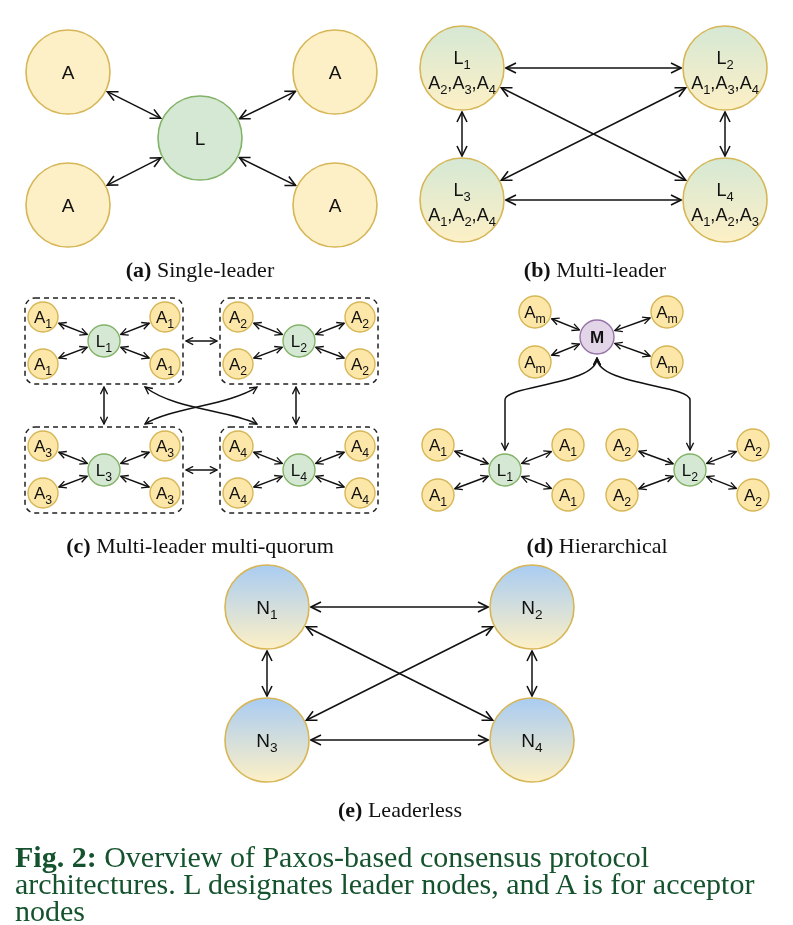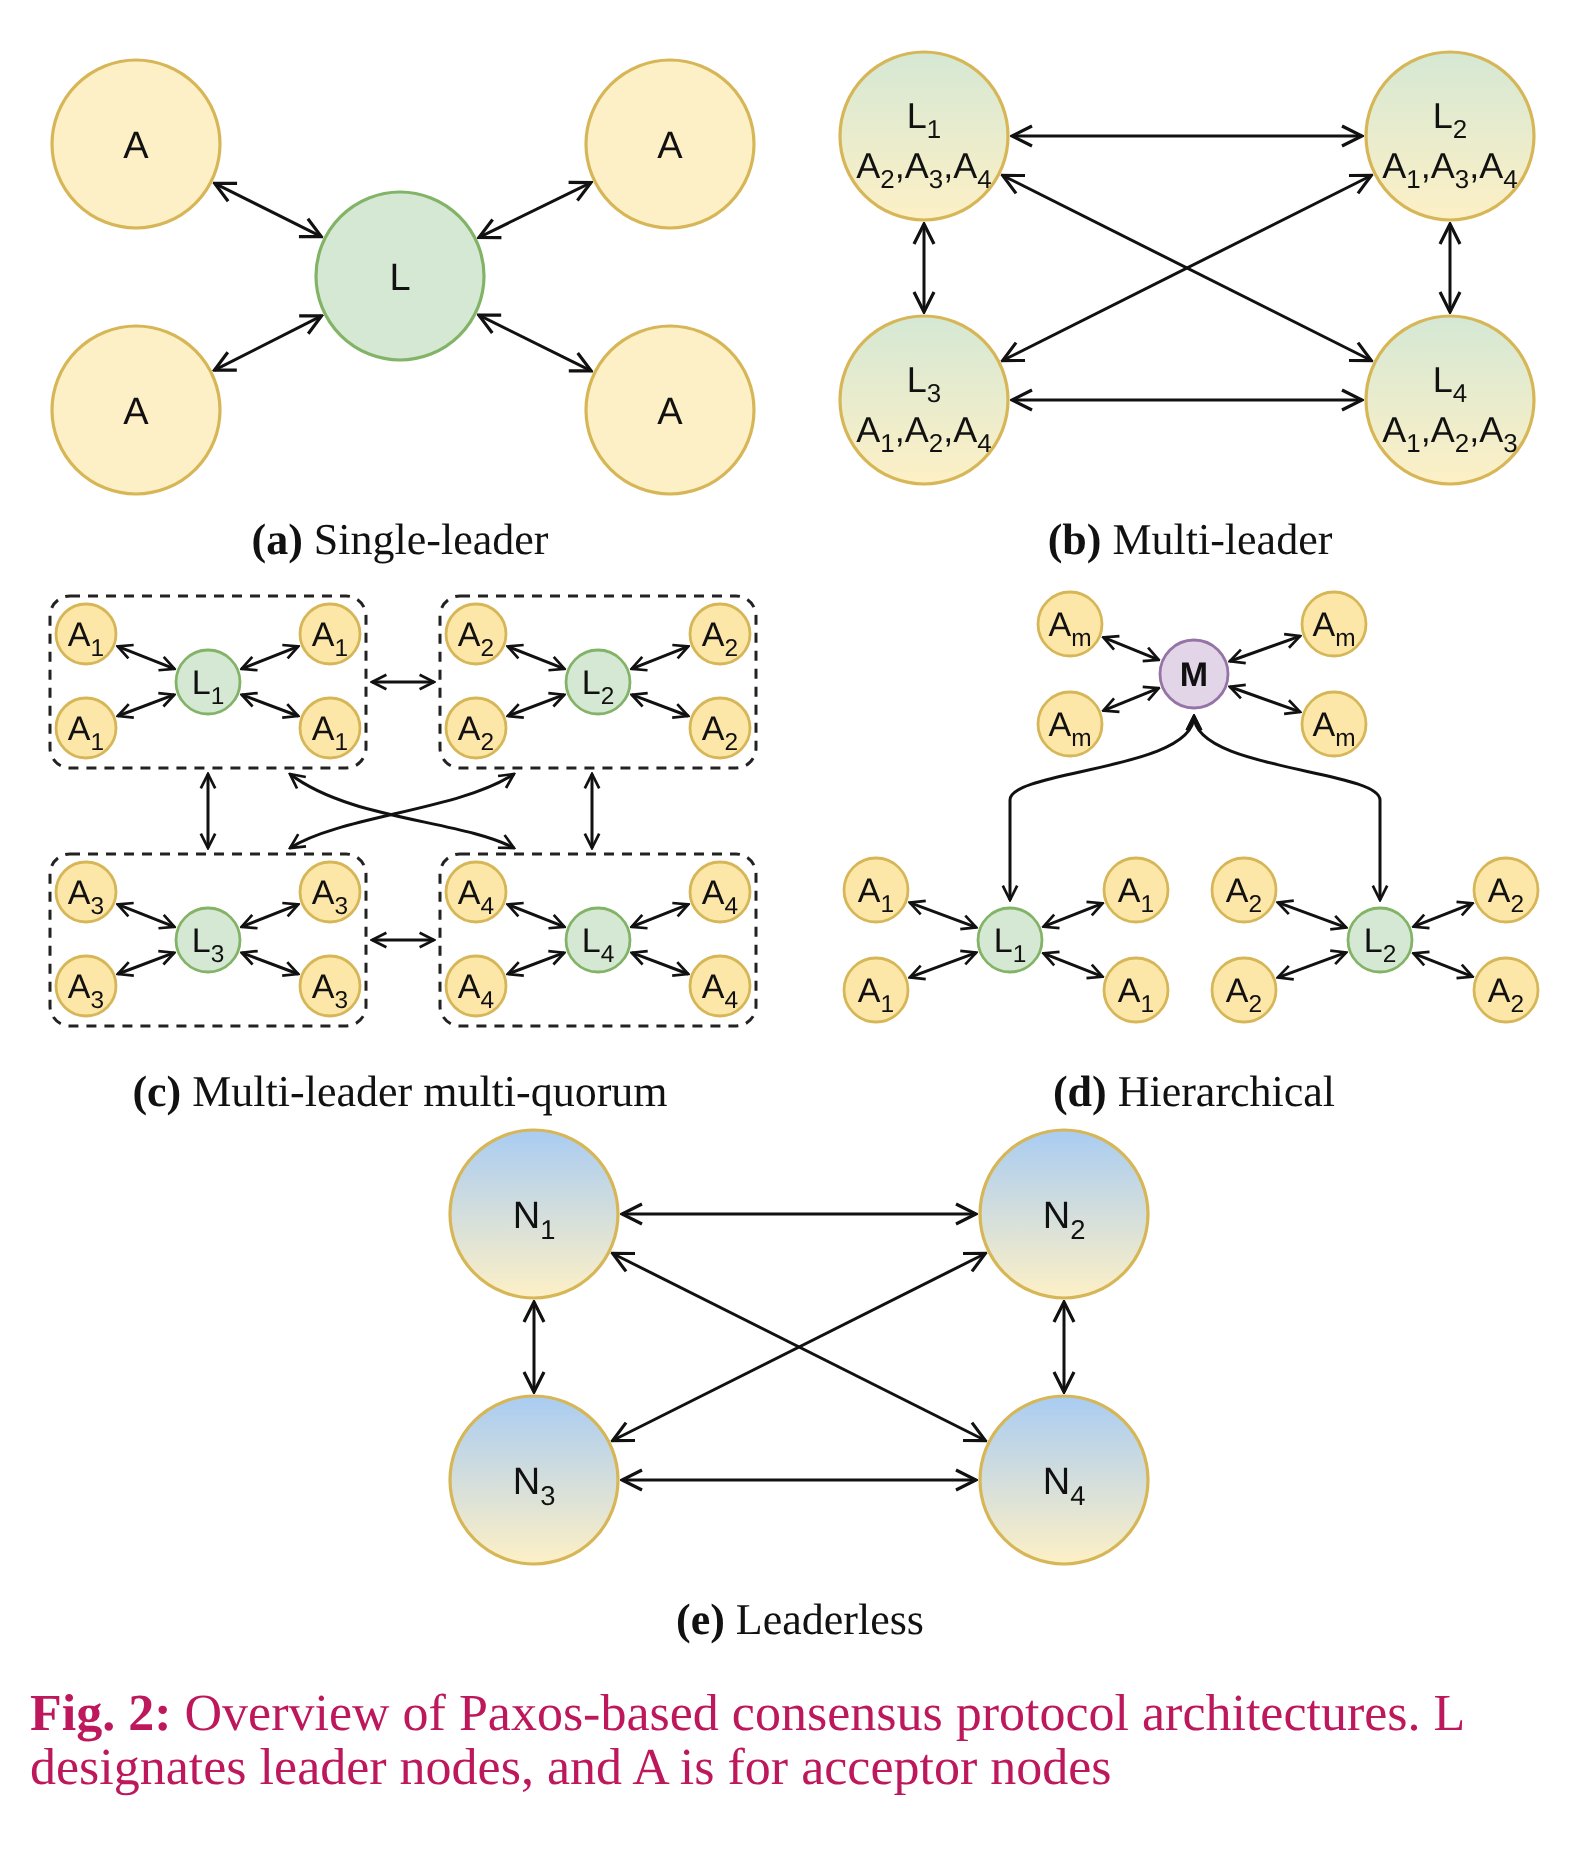--- a/index.html
+++ b/index.html
@@ -1,20 +1,20 @@
 <!DOCTYPE html>
 <html><head>
 <meta charset="utf-8">
 <style>
   html, body { margin:0; padding:0; background:#ffffff; }
   body { width:793px; height:925px; position:relative; overflow:hidden; font-family:"Liberation Serif", serif; }
   #fig { position:absolute; left:0; top:0; }
   .node-text { font-family:"Liberation Sans", sans-serif; fill:#111; }
   .sublabel { font-family:"Liberation Serif", serif; font-size:22px; fill:#111; }
-  .caption { position:absolute; left:15px; top:843px; width:770px; font-family:"Liberation Serif", serif; font-size:26px; line-height:27px; color:#be185d; }
+  .caption { position:absolute; left:15px; top:843px; width:770px; font-family:"Liberation Serif", serif; font-size:30px; line-height:27px; color:#14532d; }
   .caption b { font-weight:bold; }
 </style>
 </head>
 <body>
 
 <svg id="fig" width="793" height="925" viewBox="0 0 793 925" xmlns="http://www.w3.org/2000/svg">
   <defs>
     <marker id="arr" viewBox="0 0 12 12" refX="11" refY="6" markerWidth="12" markerHeight="12" markerUnits="userSpaceOnUse" orient="auto-start-reverse">
       <path d="M1,1 L11,6 L1,11" fill="none" stroke="#111" stroke-width="1.6"></path>
     </marker>

